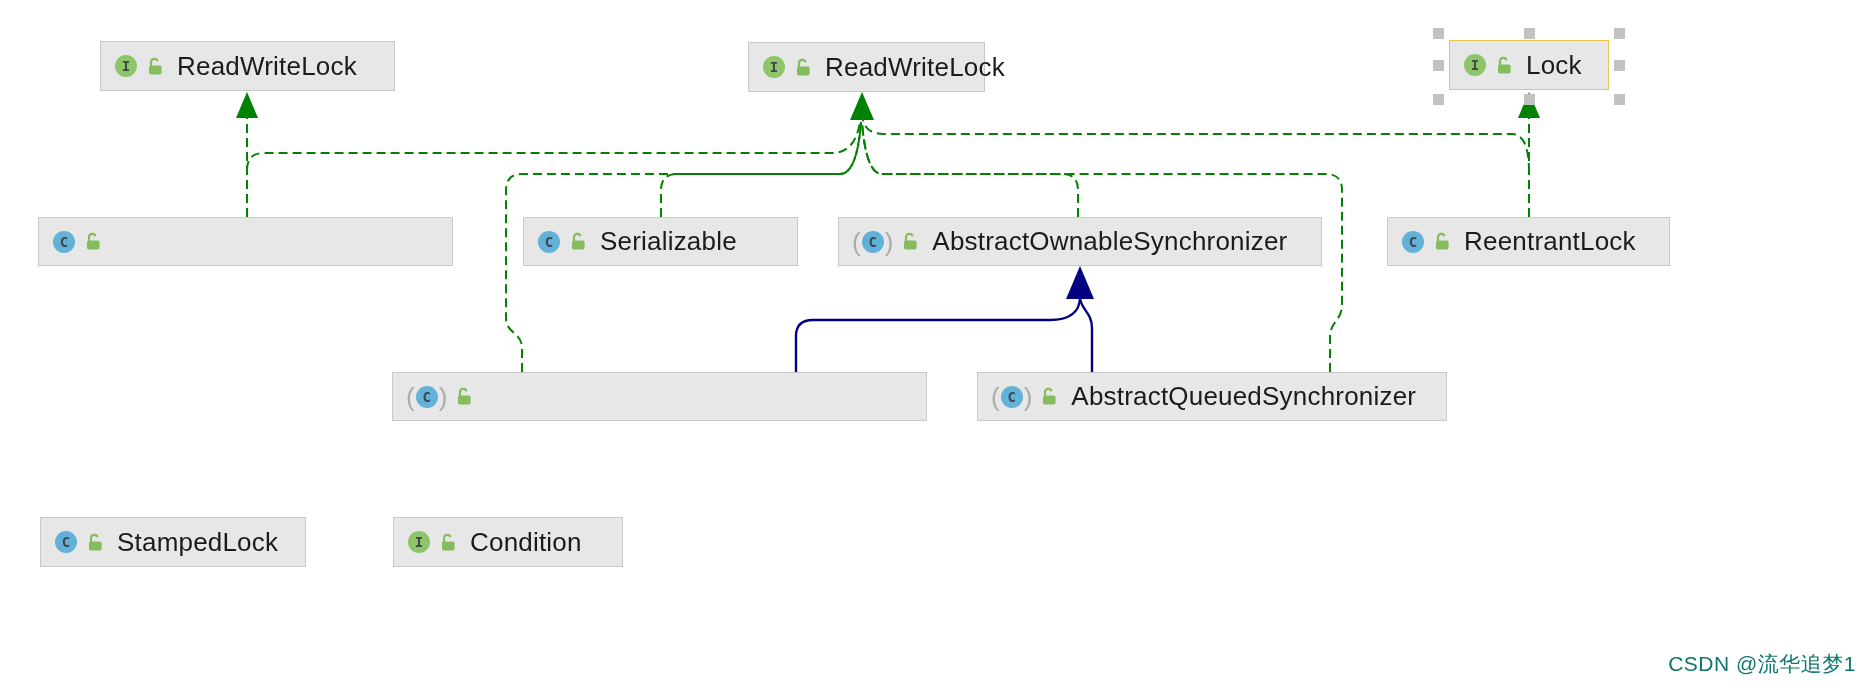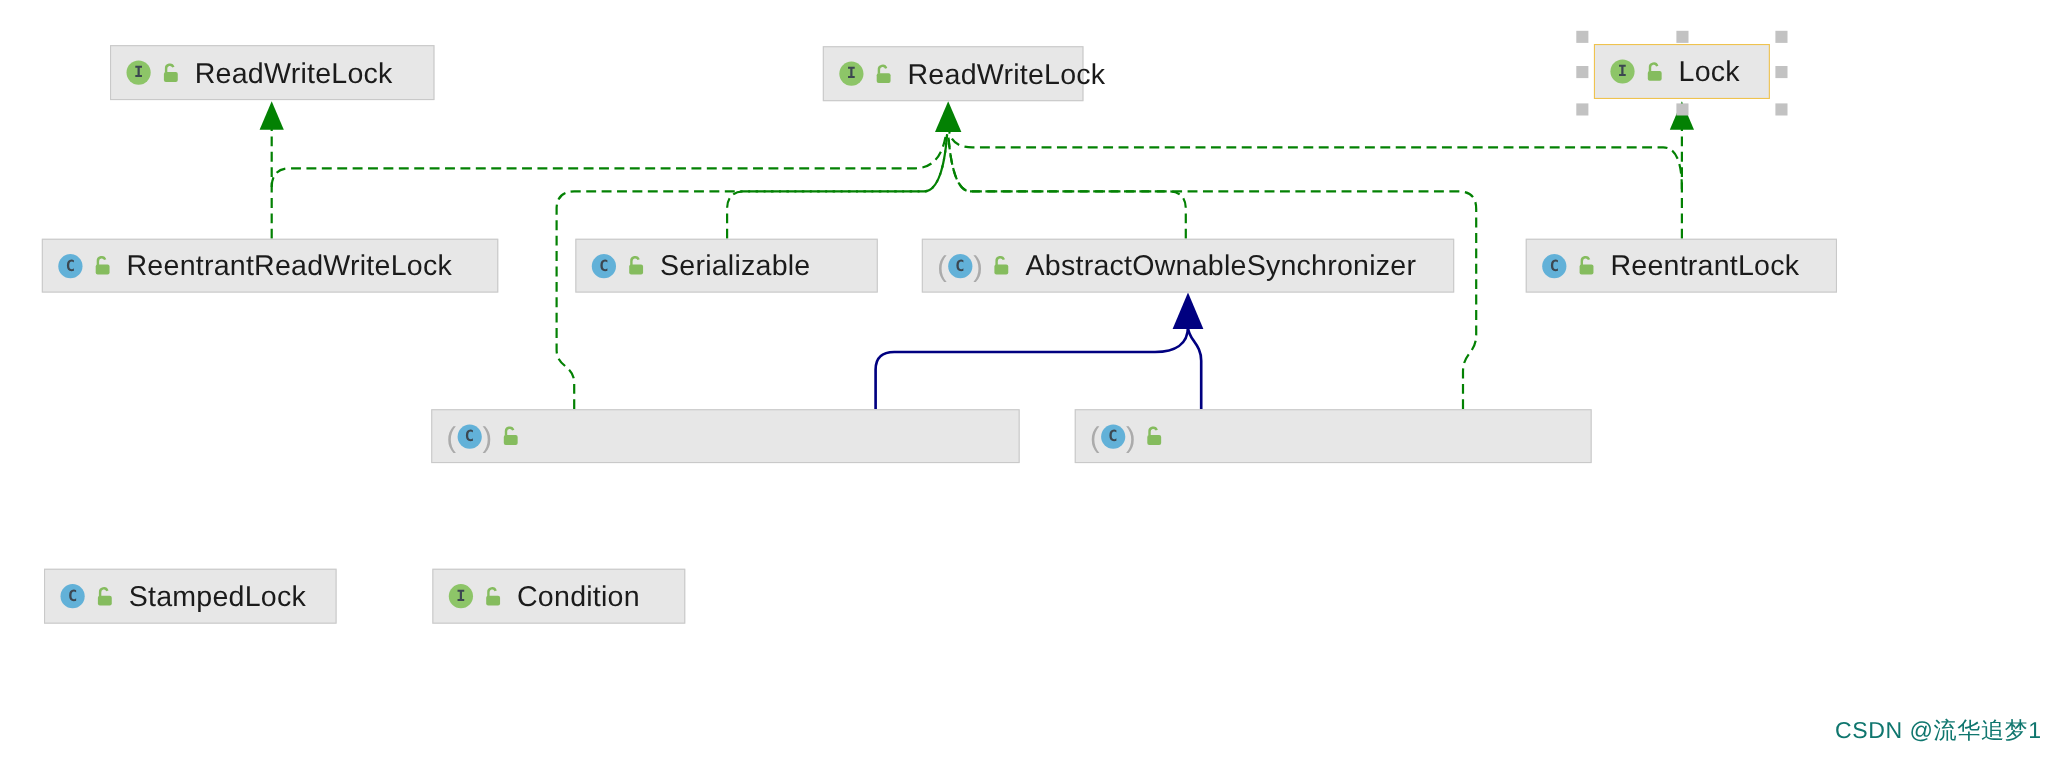--- a/index.html
+++ b/index.html
@@ -144,21 +144,20 @@
     <div class="node" style="left: 38px; top: 217px; width: 415px; height: 49px;">
       <span class="icon-wrap">
         <span class="icon-circle class">C</span>
       </span>
       <span class="lock-icon">
         <svg width="19" height="19" viewBox="0 0 19 19">
           <path d="M5 9 V5.5 A3.4 3.4 0 0 1 11.6 4.1" fill="none" stroke="#85BC5E" stroke-width="2.2"></path>
           <rect x="3" y="8.5" width="12.6" height="9" rx="1.8" fill="#85BC5E"></rect>
         </svg>
       </span>
-      <span class="node-label">ReentrantReadWriteLock</span>
     </div>
     <div class="node" style="left: 523px; top: 217px; width: 275px; height: 49px;">
       <span class="icon-wrap">
         <span class="icon-circle class">C</span>
       </span>
       <span class="lock-icon">
         <svg width="19" height="19" viewBox="0 0 19 19">
           <path d="M5 9 V5.5 A3.4 3.4 0 0 1 11.6 4.1" fill="none" stroke="#85BC5E" stroke-width="2.2"></path>
           <rect x="3" y="8.5" width="12.6" height="9" rx="1.8" fill="#85BC5E"></rect>
         </svg>
@@ -209,20 +208,21 @@
         <span class="paren">(</span>
         <span class="icon-circle class">C</span>
         <span class="paren">)</span>
       </span>
       <span class="lock-icon">
         <svg width="19" height="19" viewBox="0 0 19 19">
           <path d="M5 9 V5.5 A3.4 3.4 0 0 1 11.6 4.1" fill="none" stroke="#85BC5E" stroke-width="2.2"></path>
           <rect x="3" y="8.5" width="12.6" height="9" rx="1.8" fill="#85BC5E"></rect>
         </svg>
       </span>
+      <span class="node-label">AbstractQueuedSynchronizer</span>
     </div>
     <div class="node" style="left: 40px; top: 517px; width: 266px; height: 50px;">
       <span class="icon-wrap">
         <span class="icon-circle class">C</span>
       </span>
       <span class="lock-icon">
         <svg width="19" height="19" viewBox="0 0 19 19">
           <path d="M5 9 V5.5 A3.4 3.4 0 0 1 11.6 4.1" fill="none" stroke="#85BC5E" stroke-width="2.2"></path>
           <rect x="3" y="8.5" width="12.6" height="9" rx="1.8" fill="#85BC5E"></rect>
         </svg>

